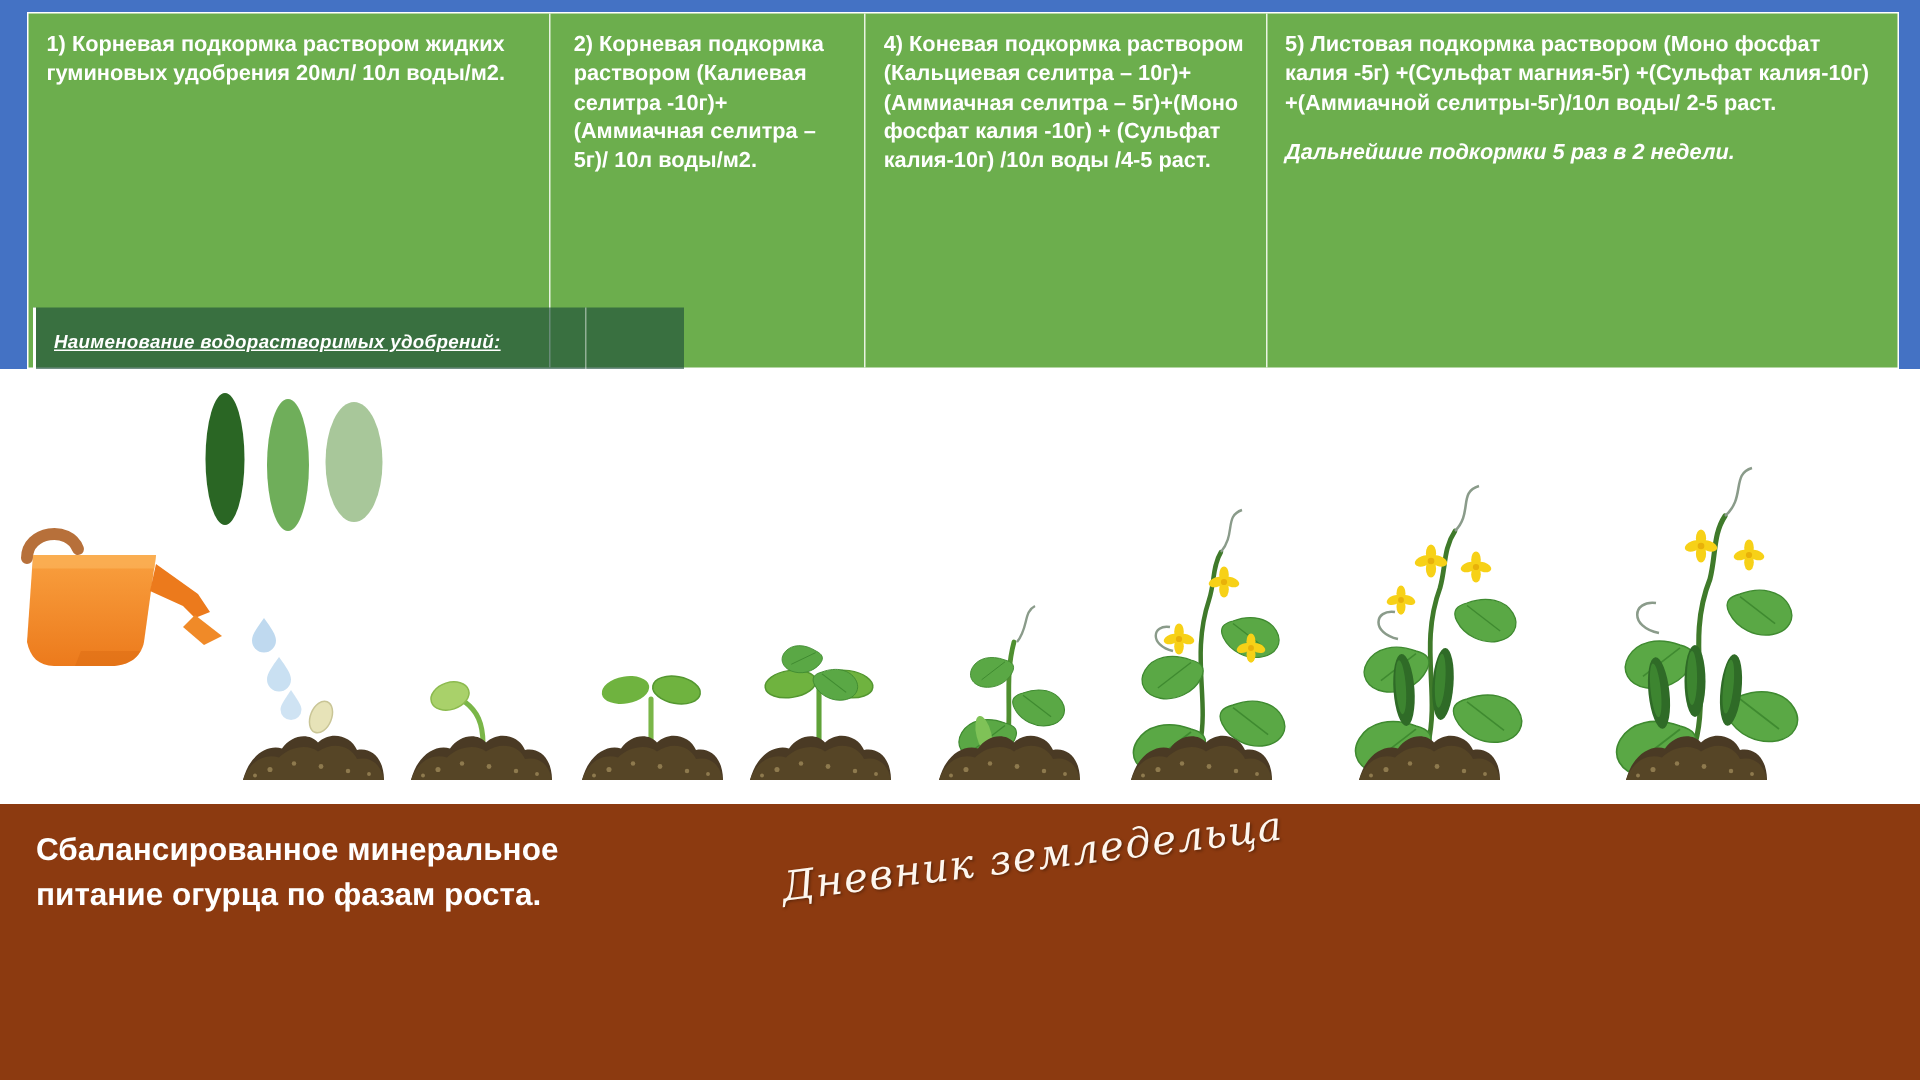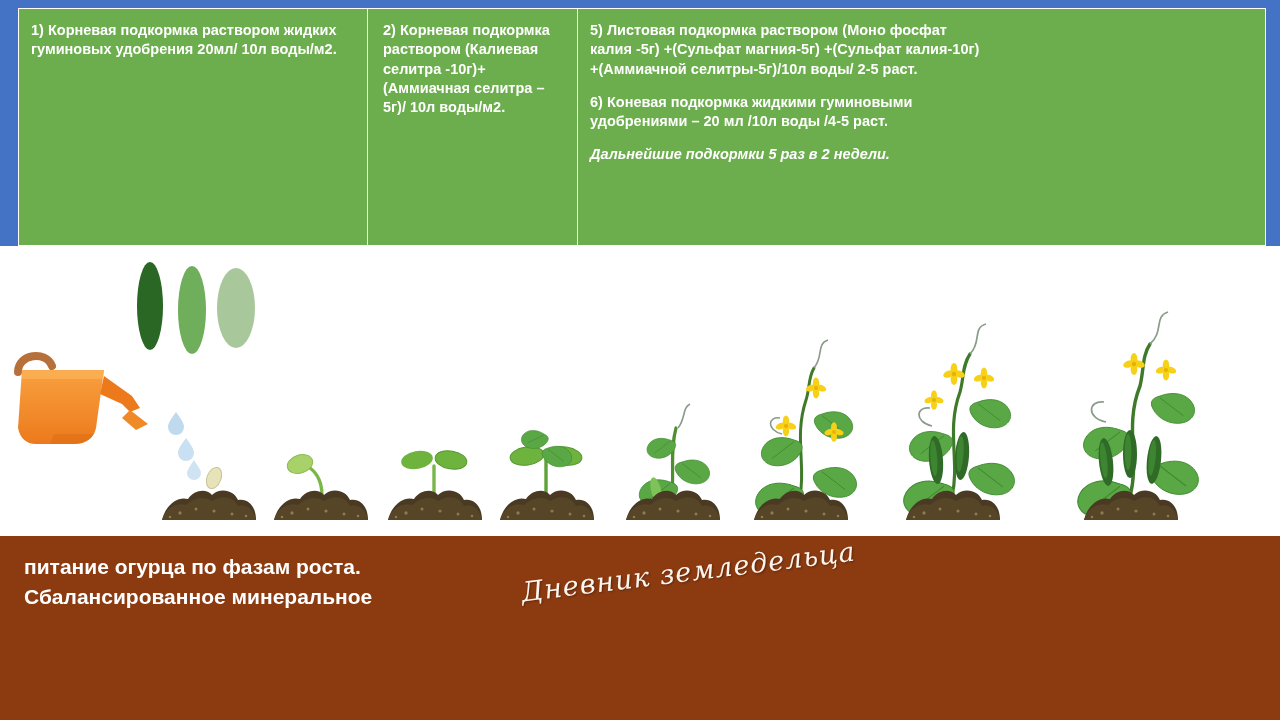--- a/index.html
+++ b/index.html
@@ -140,28 +140,34 @@
   <div class="green-table">
 
     <div class="gcol gcol-1">
       <p>1) Корневая подкормка раствором жидких гуминовых удобрения 20мл/ 10л воды/м2.</p>
     </div>
 
     <div class="gcol gcol-2">
       <p>2) Корневая подкормка раствором (Калиевая селитра -10г)+ (Аммиачная селитра – 5г)/ 10л воды/м2.</p>
     </div>
 
+    <div class="gcol gcol-3">
+      <p>4) Коневая подкормка раствором (Кальциевая селитра – 10г)+ (Аммиачная селитра – 5г)+(Моно фосфат калия -10г) + (Сульфат калия-10г)  /10л воды /4-5 раст.</p>
+    </div>
 
     <div class="gcol gcol-4">
       <p>5) Листовая подкормка раствором (Моно фосфат калия -5г) +(Сульфат магния-5г) +(Сульфат калия-10г) +(Аммиачной селитры-5г)/10л воды/ 2-5 раст.</p>
-      <p>6) Коневая подкормка жидкими гуминовыми удобрениями – 20 мл /10л воды /4-5 раст.</p>
       <p class="italic">Дальнейшие подкормки 5 раз в 2 недели.</p>
     </div>
   </div>
 
+  <div class="fert-head">
+    <span>Наименование водорастворимых  удобрений:</span>
+    <div class="fert-head-divider"></div>
+  </div>
 
   <div class="fert-panel">
     <div class="line">Аммиачная селитра  NH4NO3</div>
     <div class="line">Кальциевая селитра Ca(NO3)2</div>
     <div class="line"><span>Моно фосфат калия KH</span><sub>2</sub><span>PO</span><sub>4</sub></div>
     <div class="line">Сульфат калия KSO4</div>
     <div class="line">Сульфат магния MgSO4</div>
     <div class="line">Жидкие гуминовые удобрения (вермикопост, гуматы)</div>
   </div>
 
@@ -363,21 +369,21 @@
 
     <g transform="translate(150,60)">
       <ellipse cx="0" cy="0" rx="13" ry="44" fill="#2a6624"></ellipse>
       <ellipse cx="42" cy="4" rx="14" ry="44" fill="#6fae5a"></ellipse>
       <ellipse cx="86" cy="2" rx="19" ry="40" fill="#a8c79a"></ellipse>
     </g>
   </svg>
 
   <div class="banner">
     <div class="banner-title">
+      <div>Сбалансированное минеральное</div>
       <div>питание огурца по фазам роста.</div>
-      <div>Сбалансированное минеральное</div>
     </div>
 
     <div class="diary-script">Дневник земледельца</div>
 
   </div>
 
 </div>
 
 </body></html>

